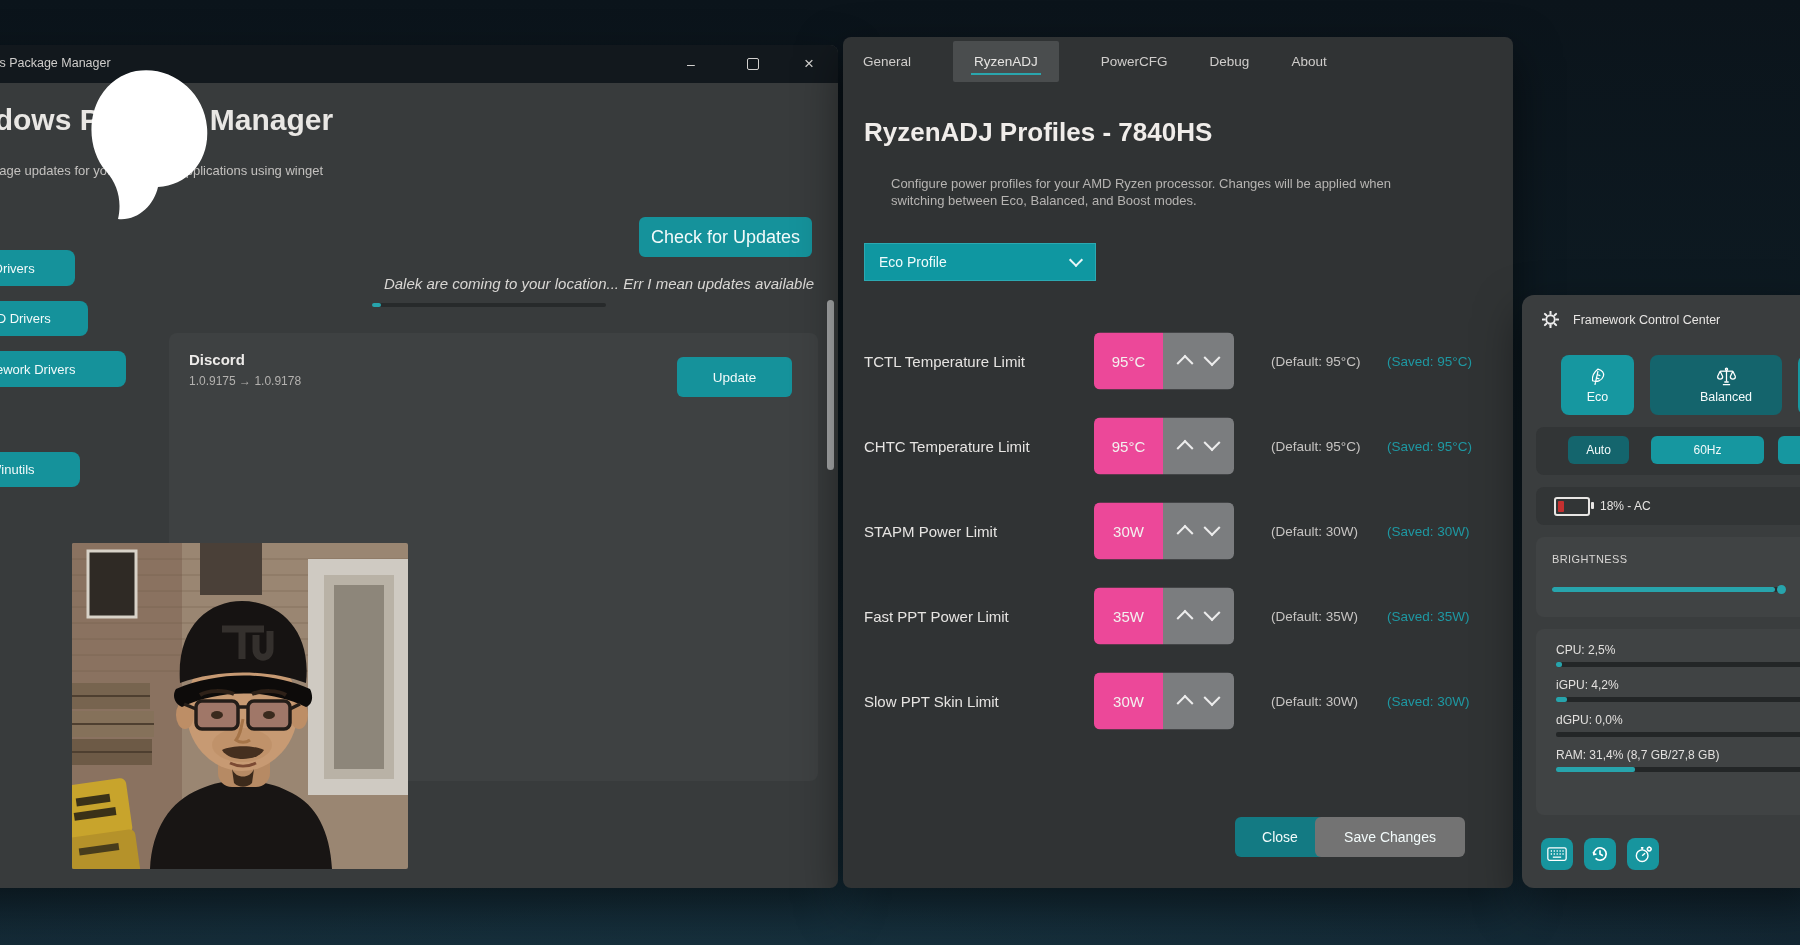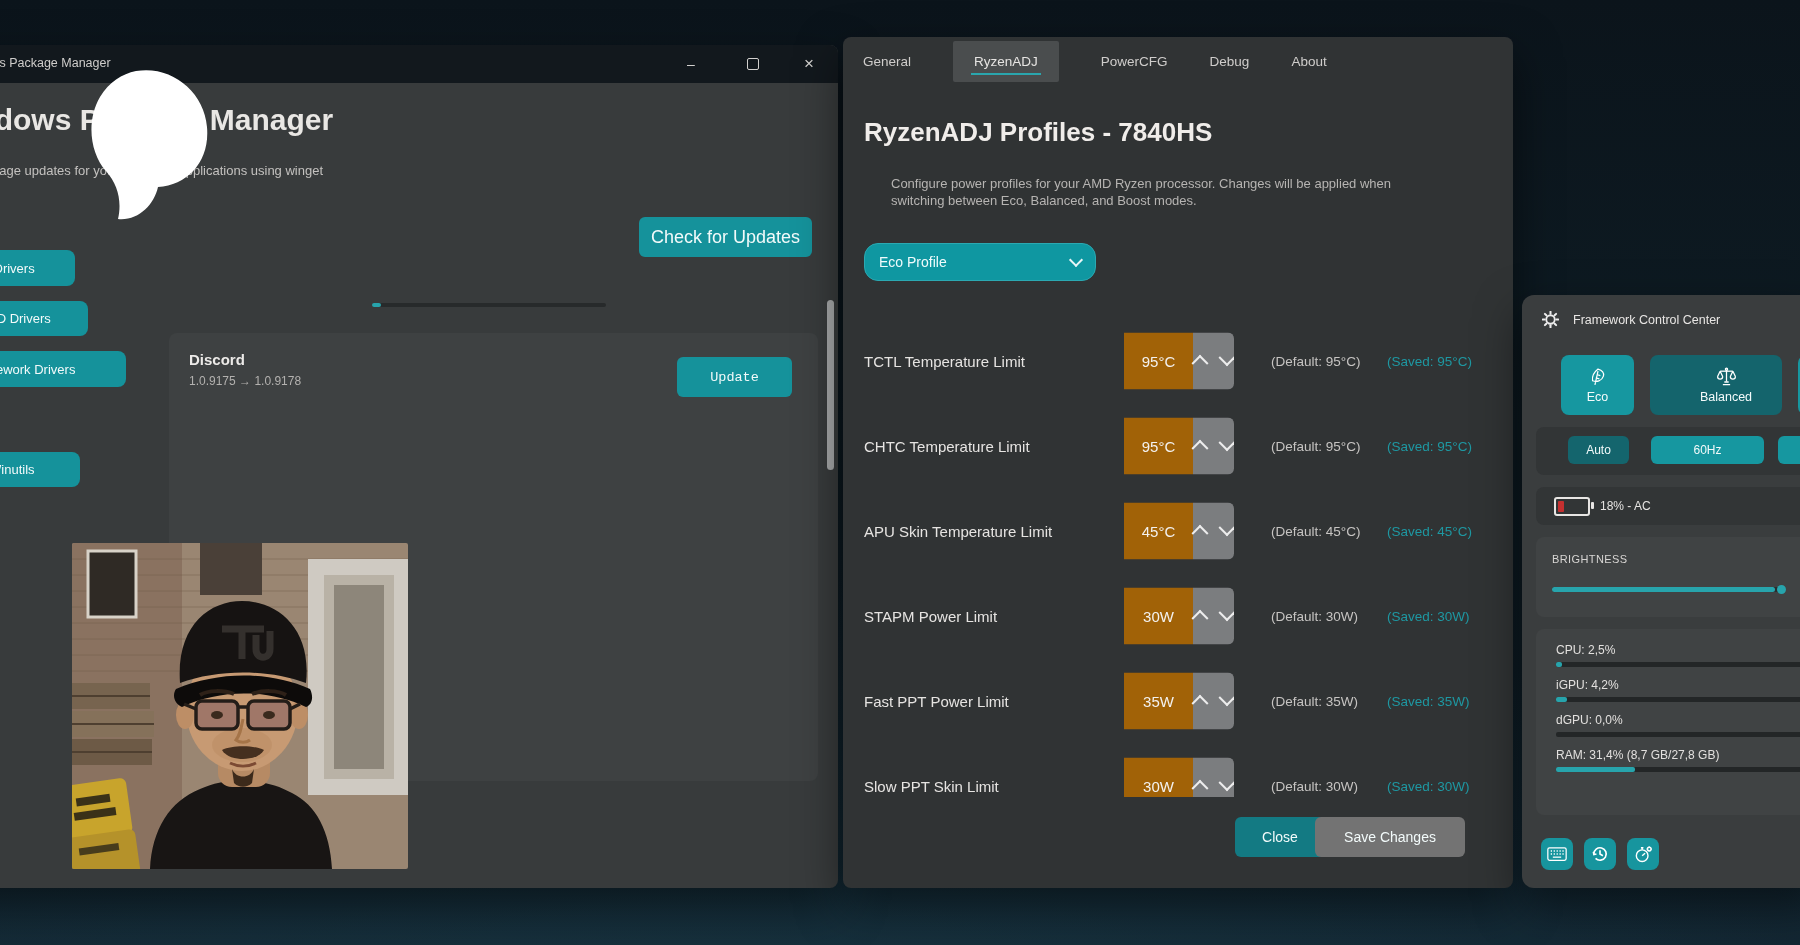--- a/index.html
+++ b/index.html
@@ -21,41 +21,41 @@
   .blob{position:absolute;left:176px;top:24px;width:146px;height:152px;z-index:3;}
   .teal-btn{background:#15929B;color:#F2FAFA;border:none;display:flex;align-items:center;justify-content:center;cursor:pointer;}
   .drv{position:absolute;border-radius:8px;font-size:13px;}
   .pm-check{position:absolute;left:749px;top:172px;width:173px;height:40px;border-radius:6px;font-size:18px;}
   .pm-status{position:absolute;left:479px;top:230px;width:460px;text-align:center;font-size:15px;font-style:italic;color:#D9D7D4;white-space:nowrap;}
   .pm-prog{position:absolute;left:482px;top:258px;width:234px;height:4px;border-radius:2px;background:#272A2B;}
   .pm-prog .fill{height:100%;border-radius:2px;background:#27A4AC;}
   .pm-card{position:absolute;left:279px;top:288px;width:649px;height:448px;background:#3E4142;border-radius:8px;}
   .pm-card .name{position:absolute;left:20px;top:18px;font-size:15px;font-weight:700;color:#ECEAE8;}
   .pm-card .ver{position:absolute;left:20px;top:41px;font-size:12px;color:#B3B1AF;}
-  .pm-card .upd{position:absolute;left:508px;top:24px;width:115px;height:40px;border-radius:6px;font-size:13.5px;font-family:Liberation Mono, monospace;}
+  .pm-card .upd{position:absolute;left:508px;top:24px;width:115px;height:40px;border-radius:6px;font-size:13.5px;}
   .pm-scroll{position:absolute;left:937px;top:255px;width:7px;height:170px;border-radius:4px;background:#A6A8A9;}
 
   
   .ry-win{position:absolute;left:843px;top:37px;width:670px;height:851px;background:#303334;
     border-radius:8px;overflow:hidden;box-shadow:0 18px 45px rgba(0,0,0,.5);z-index:2;}
   .ry-tabs{position:absolute;left:20px;top:0;height:48px;display:flex;align-items:center;gap:42px;}
   .ry-tab{font-size:13.5px;color:#CFCDCB;cursor:pointer;white-space:nowrap;}
   .ry-tab.active{background:#4A4D4E;padding:13px 21px;border-radius:2px;position:relative;color:#E6E4E2;}
   .ry-tab.active::after{content:"";position:absolute;left:18px;right:18px;bottom:7px;height:2px;background:#2AA6AE;}
   .ry-title{position:absolute;left:21px;top:80px;font-size:26px;font-weight:700;color:#F0EDEA;white-space:nowrap;}
   .ry-desc{position:absolute;left:48px;top:138px;font-size:13px;line-height:17px;color:#B6B4B2;}
   .ry-dd{position:absolute;left:21px;top:206px;width:232px;height:38px;background:#0F97A1;border:1px solid #2BA9B2;
-    border-radius:14px;display:flex;align-items:center;justify-content:space-between;padding:0 14px;box-sizing:border-box;cursor:pointer;}
+    border-radius:0;display:flex;align-items:center;justify-content:space-between;padding:0 14px;box-sizing:border-box;cursor:pointer;}
   .ry-dd span{font-size:14px;color:#EFFBFC;}
   .chev{display:inline-block;width:8px;height:8px;border-left:2px solid #E9F6F7;border-bottom:2px solid #E9F6F7;transform:rotate(-45deg);margin-top:-4px;}
   .ry-rows{position:absolute;left:0;top:281px;width:670px;height:479px;overflow:hidden;}
   .prow{position:relative;height:85px;}
   .prow .lbl{position:absolute;left:21px;top:50%;transform:translateY(-50%);font-size:15px;color:#E6E4E2;white-space:nowrap;}
   .stepper{position:absolute;left:251px;top:50%;transform:translateY(-50%);width:140px;height:57px;border-radius:6px;overflow:hidden;display:flex;}
-  .step-val{width:69px;background:#a16207;color:#F3F1EF;display:flex;align-items:center;justify-content:center;font-size:15px;margin-left:30px;}
+  .step-val{width:69px;background:#ec4899;color:#F3F1EF;display:flex;align-items:center;justify-content:center;font-size:15px;}
   .step-btns{flex:1;background:#7B7D7F;display:flex;align-items:center;justify-content:center;gap:15px;}
   .chU,.chD{width:10px;height:10px;border-left:2.4px solid #EDEDED;border-top:2.4px solid #EDEDED;cursor:pointer;}
   .chU{transform:rotate(45deg) translate(2px,2px);}
   .chD{transform:rotate(225deg) translate(2px,2px);}
   .prow .def{position:absolute;left:428px;top:50%;transform:translateY(-50%);font-size:13.5px;color:#C6C4C2;white-space:nowrap;}
   .prow .sav{position:absolute;left:544px;top:50%;transform:translateY(-50%);font-size:13.5px;color:#1E98A2;white-space:nowrap;}
   .ry-foot{position:absolute;left:0;top:780px;width:100%;height:40px;}
   .ry-close{position:absolute;left:392px;width:90px;height:40px;background:#137A83;border-radius:6px;font-size:14px;}
   .ry-save{position:absolute;left:472px;width:150px;height:40px;background:#737373;border-radius:6px;font-size:14px;}
 
@@ -105,20 +105,21 @@
 
     <div class="pm-heading">Windows Package Manager</div>
     <div class="pm-sub">Manage updates for your Windows applications using winget</div>
 
     <svg class="blob" viewBox="0 0 146 152">
       <path fill="#FFFFFF" d="M70,2 C105,-4 138,22 141,58 C144,92 122,116 92,118 C88,136 72,152 52,150 C56,132 52,116 40,102 C24,84 20,52 34,28 C43,13 56,5 70,2 Z"></path>
     </svg>
 
     <button class="teal-btn pm-check">Check for Updates</button>
 
+    <div class="pm-status">Dalek are coming to your location... Err I mean updates available</div>
     <div class="pm-prog">
       <div class="fill" style="width: 4%;"></div>
     </div>
 
     <button class="teal-btn drv" style="left:35px;top:205px;width:150px;height:36px;">Intel Drivers</button>
     <button class="teal-btn drv" style="left:50px;top:256px;width:148px;height:35px;">AMD Drivers</button>
     <button class="teal-btn drv" style="left:25px;top:306px;width:211px;height:36px;">Framework Drivers</button>
     <button class="teal-btn drv" style="left:25px;top:407px;width:165px;height:35px;">CTT Winutils</button>
 
     <div class="pm-card">
@@ -167,32 +168,20 @@
         <span class="lbl">CHTC Temperature Limit</span>
         <div class="stepper">
           <div class="step-val">95°C</div>
           <div class="step-btns">
               <i class="chU"></i>
               <i class="chD"></i>
             </div>
         </div>
         <span class="def">(Default: 95°C)</span>
         <span class="sav">(Saved: 95°C)</span>
-      </div>
-      <div class="prow">
-        <span class="lbl">APU Skin Temperature Limit</span>
-        <div class="stepper">
-          <div class="step-val">45°C</div>
-          <div class="step-btns">
-              <i class="chU"></i>
-              <i class="chD"></i>
-            </div>
-        </div>
-        <span class="def">(Default: 45°C)</span>
-        <span class="sav">(Saved: 45°C)</span>
       </div>
       <div class="prow">
         <span class="lbl">STAPM Power Limit</span>
         <div class="stepper">
           <div class="step-val">30W</div>
           <div class="step-btns">
               <i class="chU"></i>
               <i class="chD"></i>
             </div>
         </div>

